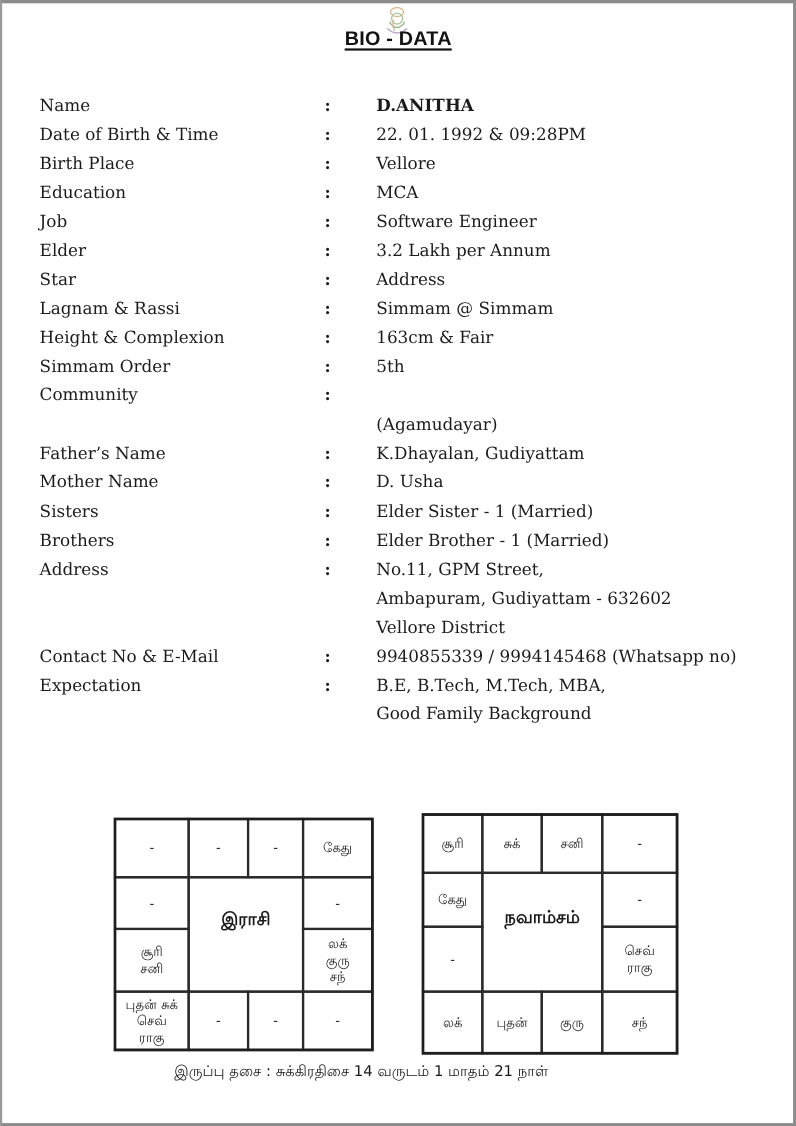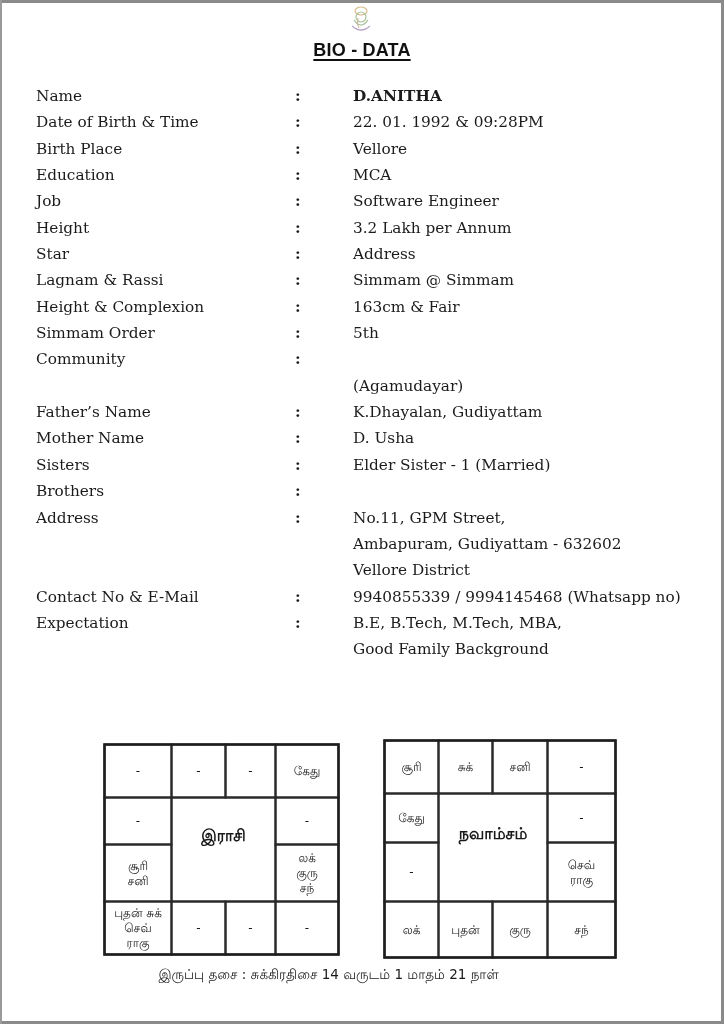--- a/index.html
+++ b/index.html
@@ -6,31 +6,31 @@
   body { width: 724px; height: 1024px; position: relative; overflow: hidden; }
   .frame-top { position:absolute; left:0; top:0; width:724px; height:3px; background:#8a8a8a; }
   .frame-right { position:absolute; right:0; top:0; width:3px; height:1024px; background:#8a8a8a; }
   .frame-bottom { position:absolute; left:0; bottom:0; width:724px; height:3px; background:#8a8a8a; }
   .frame-left { position:absolute; left:0; top:0; width:2px; height:1024px; background:#9a9a9a; }
 
   .logo {
     position: absolute; left: 346px; top: 4px; width: 30px; height: 32px;
   }
   .title {
-    position: absolute; left: 0; width: 724px; top: 40px; text-align: center;
+    position: absolute; left: 0; width: 724px; top: 25px; text-align: center;
     font-family: "Liberation Sans", sans-serif; font-weight: bold; font-size: 18px;
     color: #111; letter-spacing: 0.2px;
   }
   .title span { text-decoration: underline; text-underline-offset: 3px; text-decoration-thickness: 2px; }
 
   .rows { position: absolute; left: 0; top: 86px; width: 724px; }
   .row { position: relative; height: 26.35px; font-family: "DejaVu Serif", serif; font-size: 15.3px; color: #1b1b1b; }
   .row .label { position: absolute; left: 36px; top: 1px; white-space: nowrap; }
   .row .colon { position: absolute; left: 295px; top: 1px; font-weight: bold; }
-  .row .value { position: absolute; left: 353px; top: 1px; white-space: nowrap; }
+  .row .value { position: absolute; left: 342px; top: 1px; white-space: nowrap; }
   .row .value.bold { font-weight: bold; }
 
   .chart { position: absolute; }
   .chart svg { display:block; }
   .cell-text {
     font-family: "DejaVu Sans", sans-serif; font-size: 12px; fill: #1a1a1a;
   }
   .center-text { font-family: "DejaVu Sans", sans-serif; font-size: 16px; font-weight: bold; fill: #1a1a1a; }
   .footer {
     position: absolute; left: 0; width: 657px; top: 966px; text-align: center;
@@ -77,21 +77,21 @@
       <span class="label">Education</span>
       <span class="colon">:</span>
       <span class="value">MCA</span>
     </div>
     <div class="row">
       <span class="label">Job</span>
       <span class="colon">:</span>
       <span class="value">Software Engineer</span>
     </div>
     <div class="row">
-      <span class="label">Height</span>
+      <span class="label">Elder</span>
       <span class="colon">:</span>
       <span class="value">3.2 Lakh per Annum</span>
     </div>
     <div class="row">
       <span class="label">Star</span>
       <span class="colon">:</span>
       <span class="value">Address</span>
     </div>
     <div class="row">
       <span class="label">Lagnam &amp; Rassi</span>
@@ -126,20 +126,21 @@
       <span class="value">D. Usha</span>
     </div>
     <div class="row">
       <span class="label">Sisters</span>
       <span class="colon">:</span>
       <span class="value">Elder Sister - 1 (Married)</span>
     </div>
     <div class="row">
       <span class="label">Brothers</span>
       <span class="colon">:</span>
+      <span class="value">Elder Brother - 1 (Married)</span>
     </div>
     <div class="row">
       <span class="label">Address</span>
       <span class="colon">:</span>
       <span class="value">No.11, GPM Street,</span>
     </div>
     <div class="row">
       <span class="value">Ambapuram, Gudiyattam - 632602</span>
     </div>
     <div class="row">

